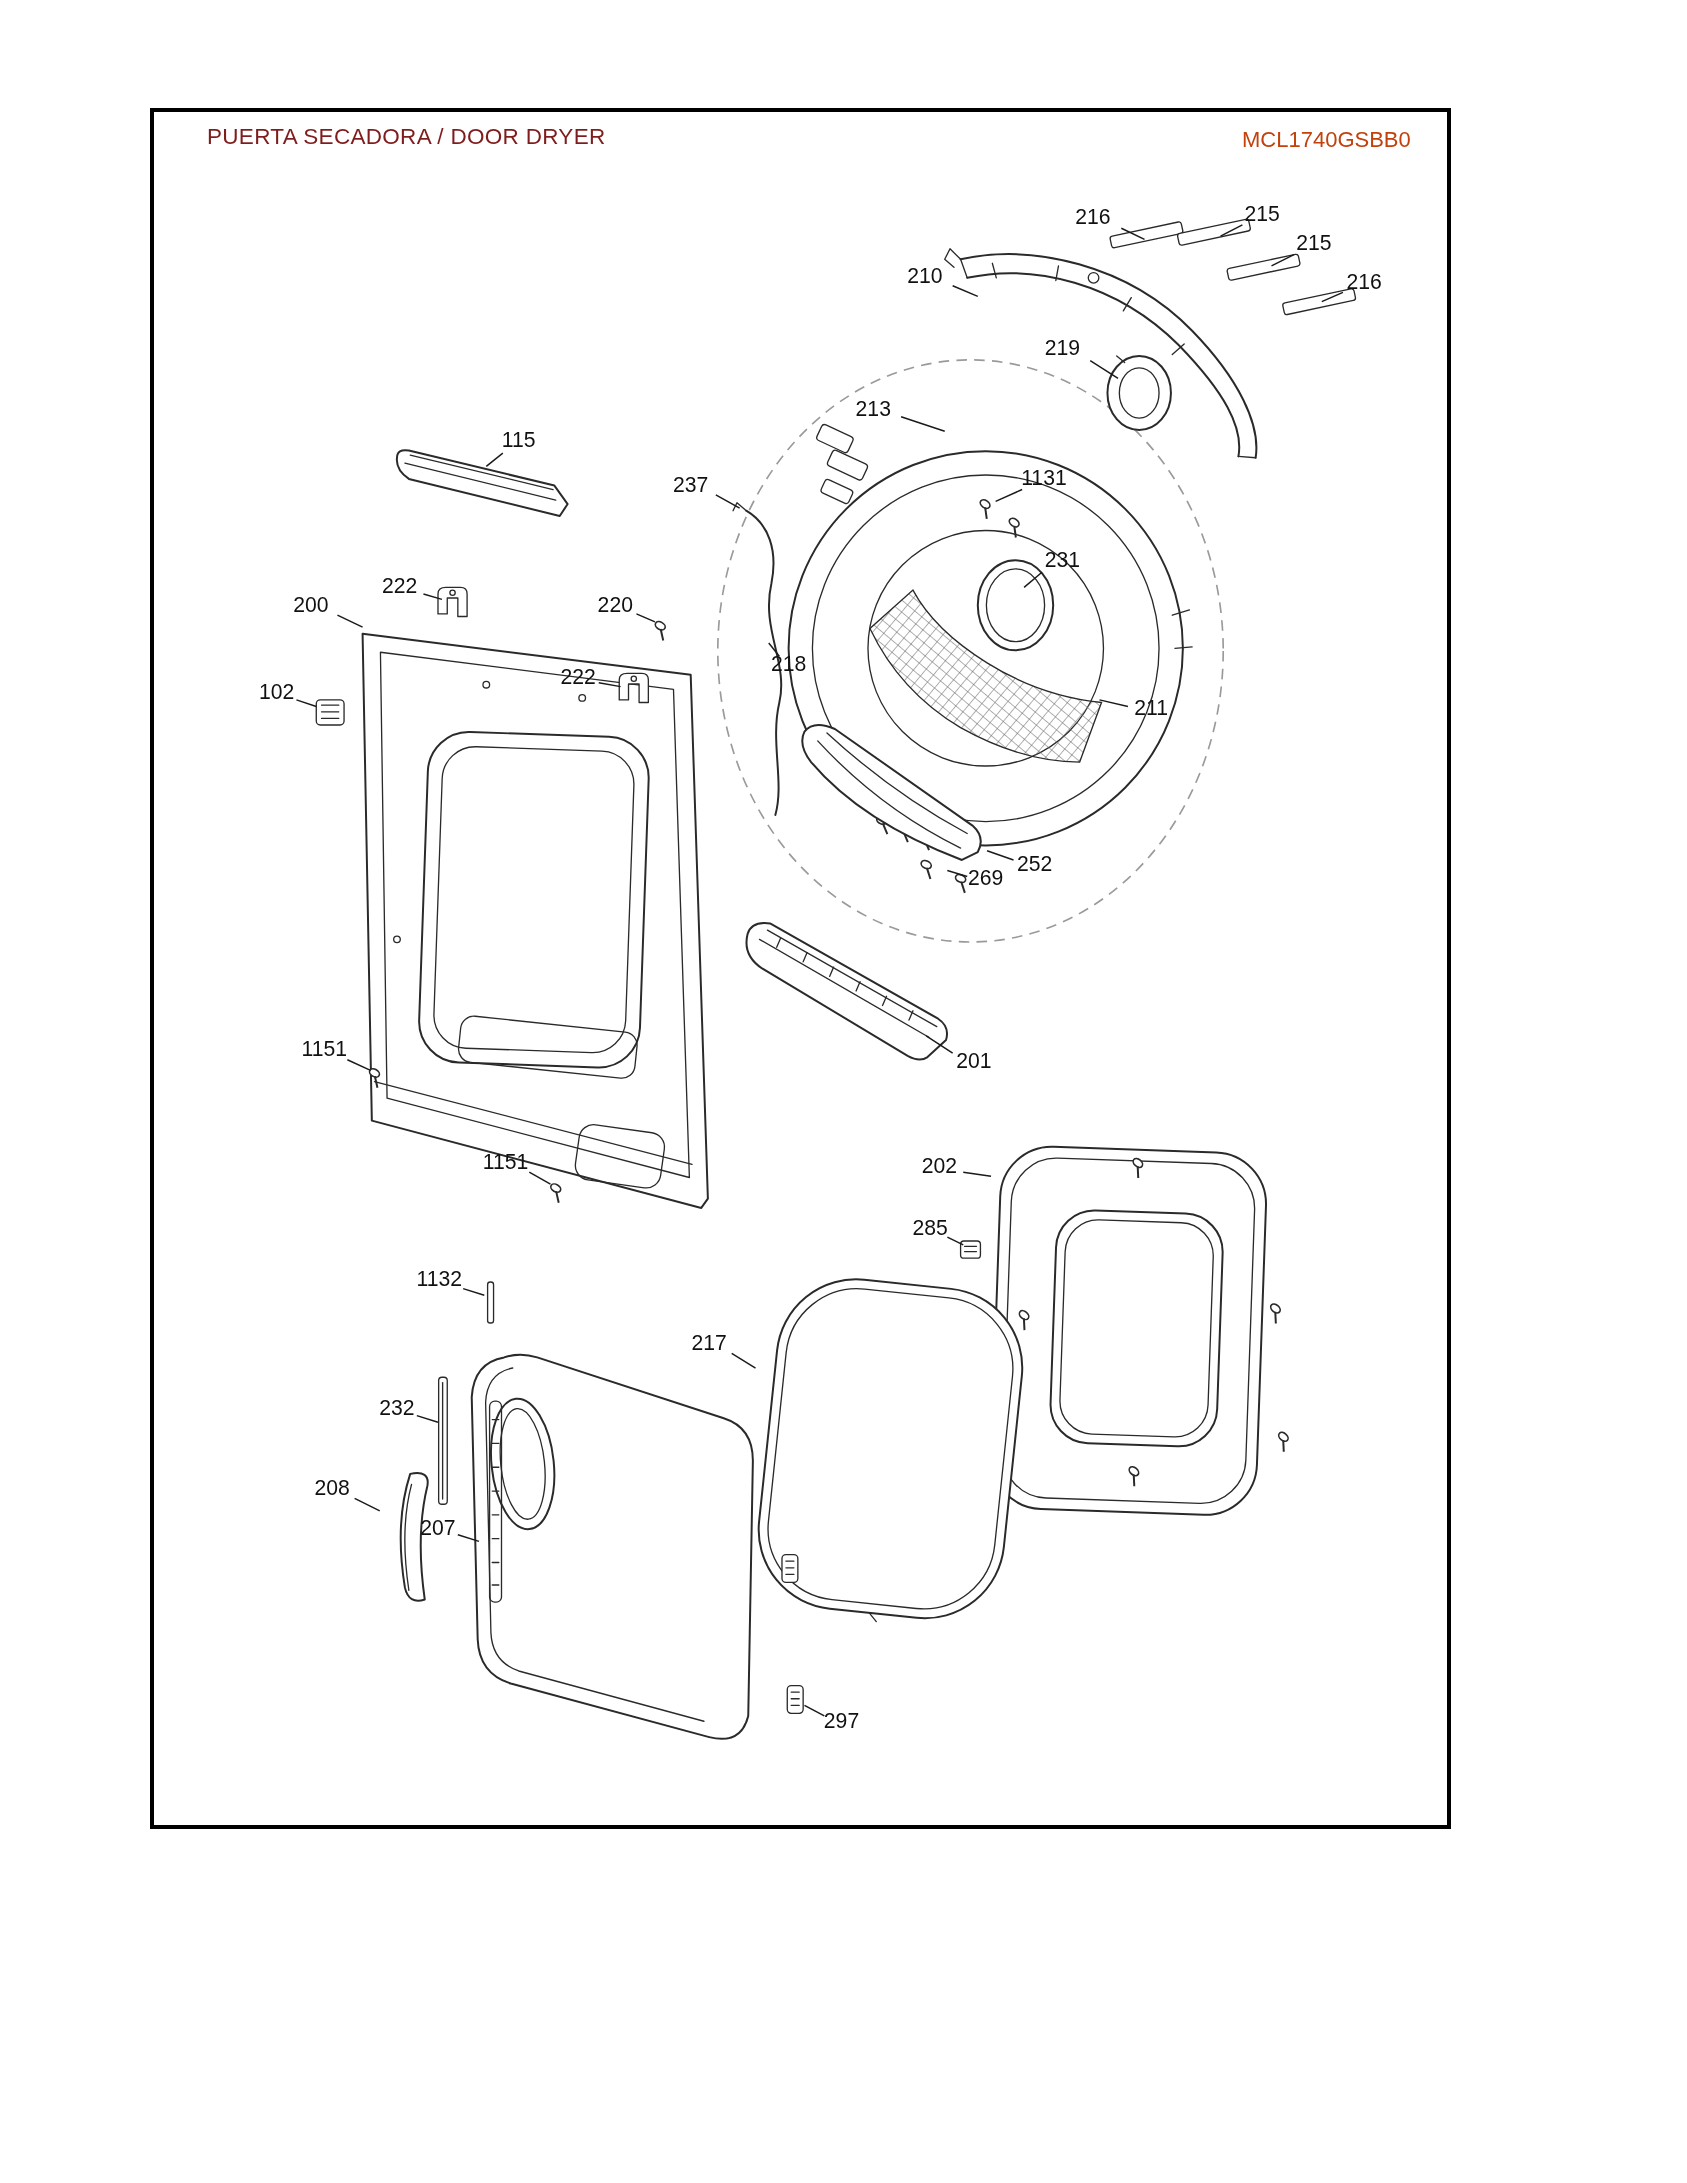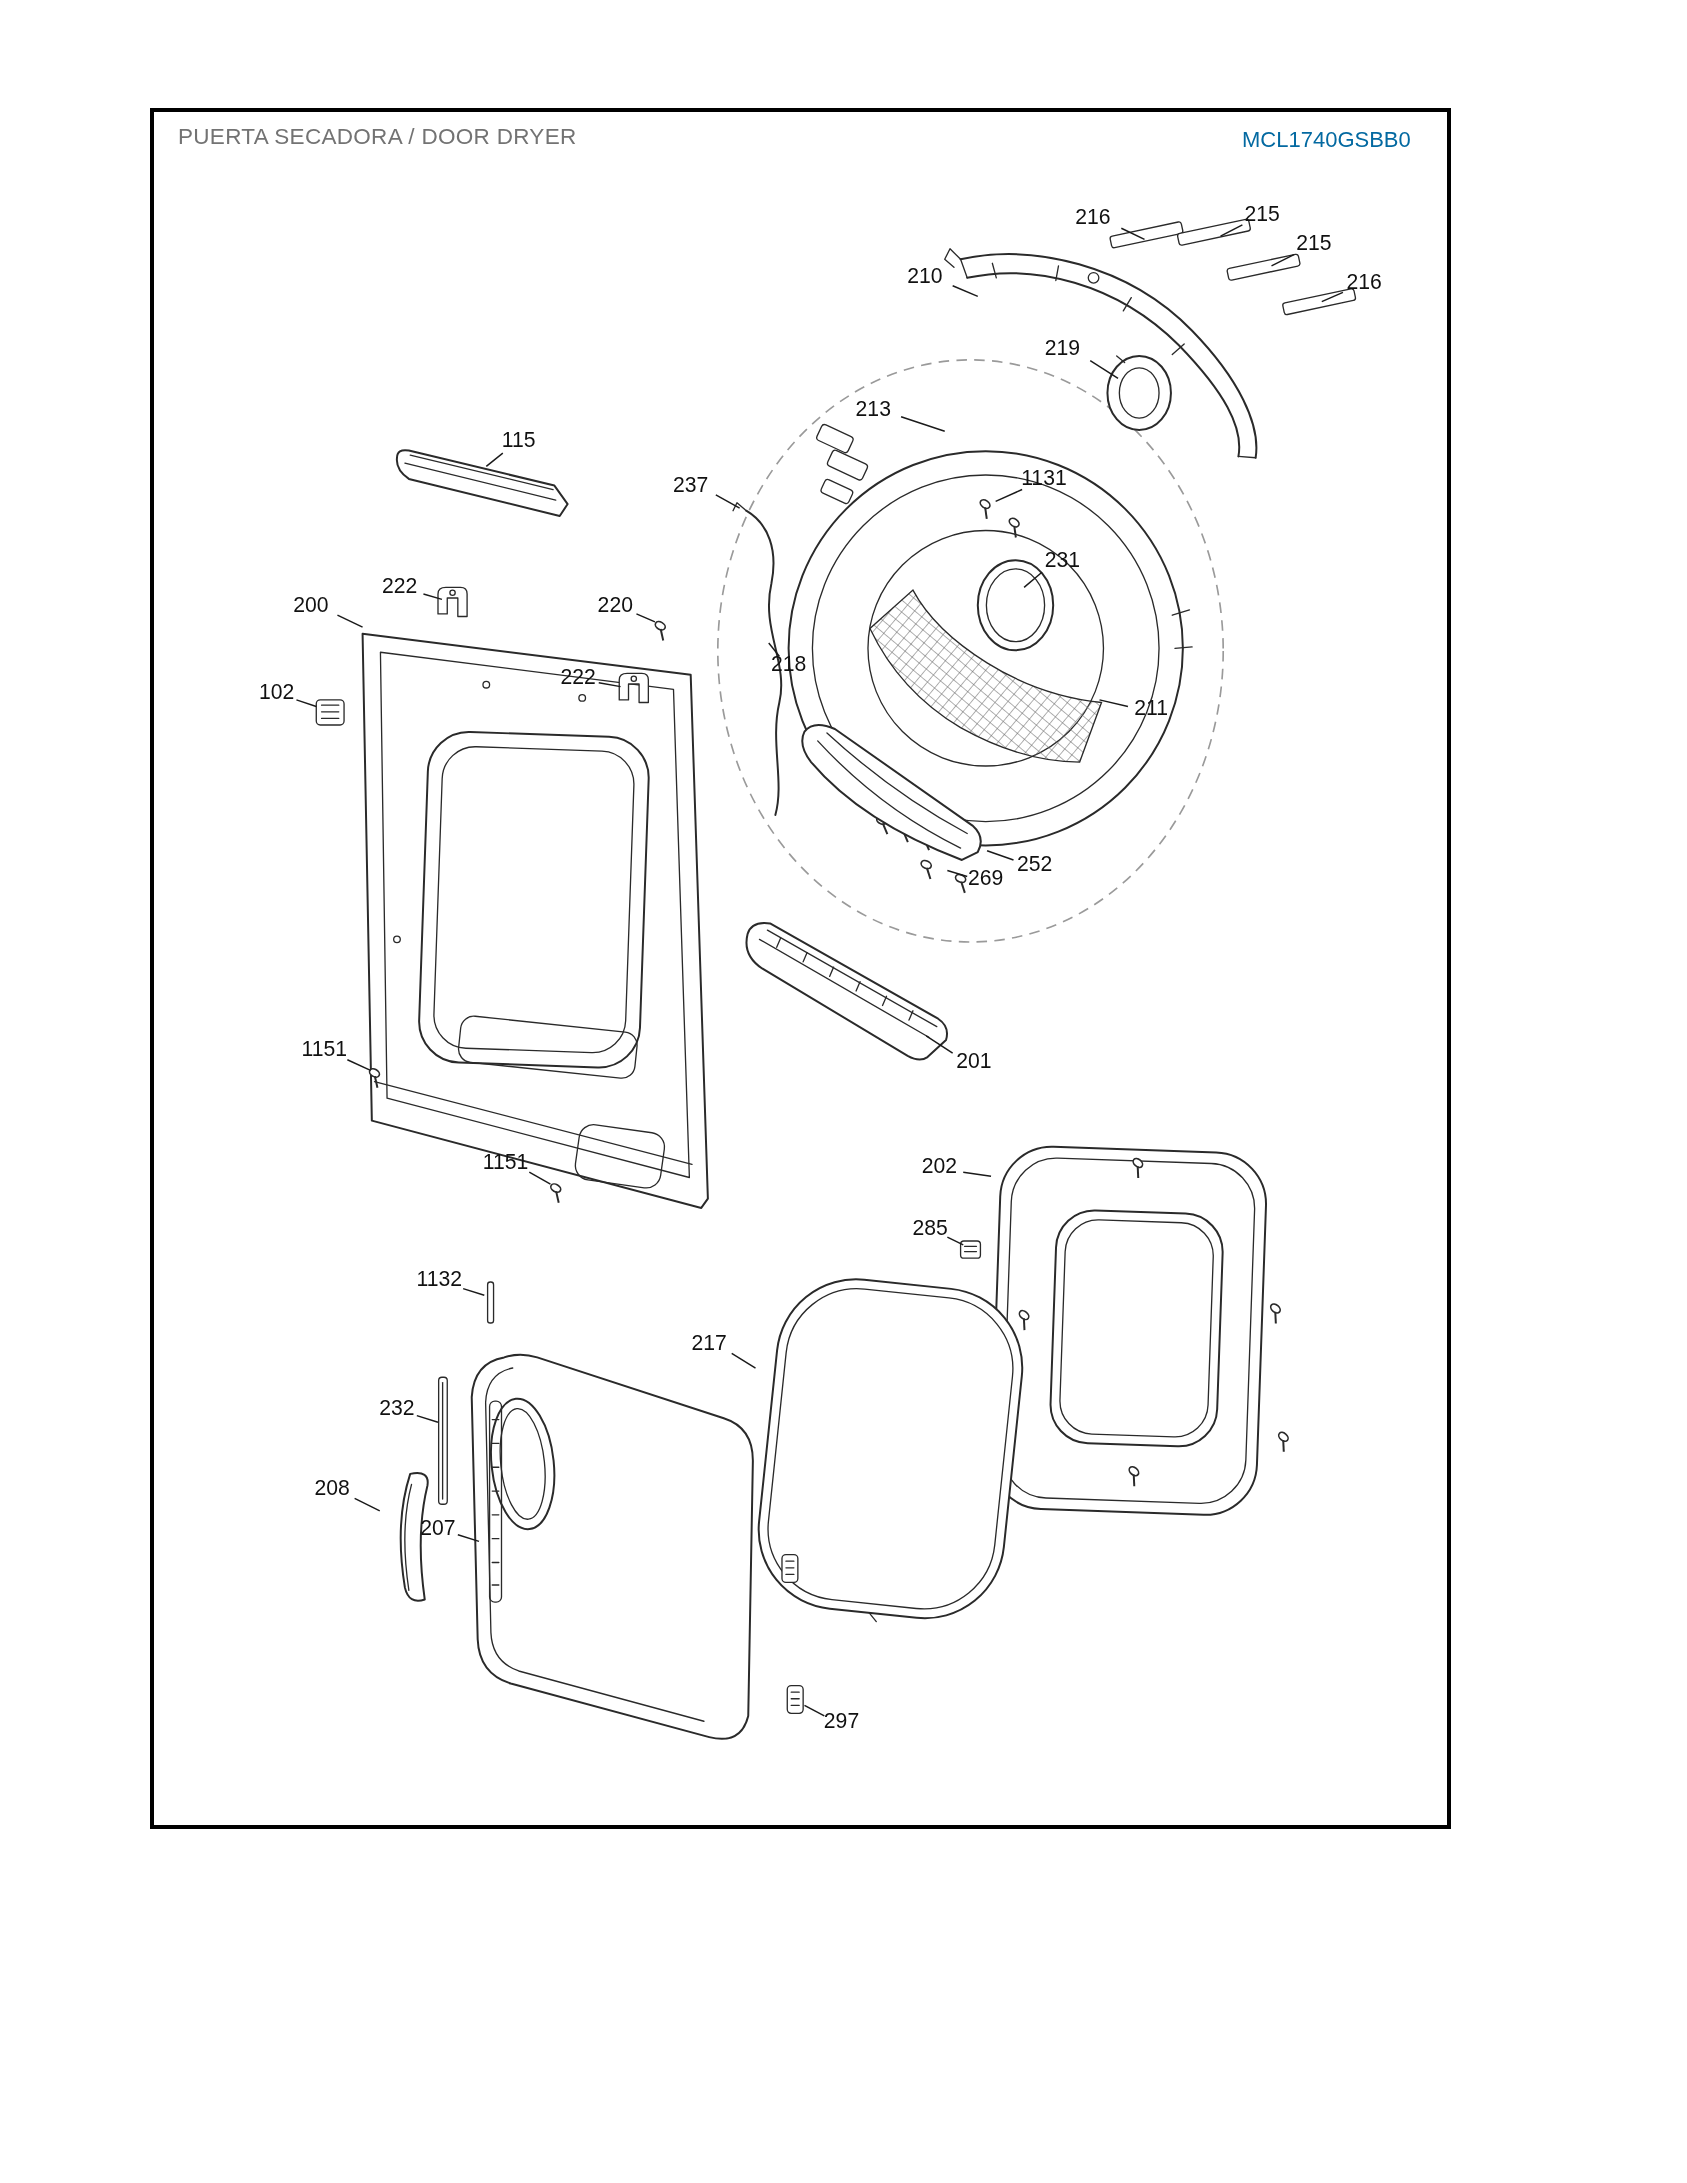--- a/index.html
+++ b/index.html
@@ -3,22 +3,22 @@
 <meta charset="utf-8">
 <style>
   :root{
     --line-color:#2a2a2a;
     --leader-color:#1a1a1a;
     --dash-color:#9a9a9a;
   }
   html,body{margin:0;padding:0;background:#ffffff;}
   body{width:1687px;height:2183px;position:relative;font-family:"Liberation Sans",sans-serif;overflow:hidden;}
   .frame{position:absolute;left:150px;top:108px;width:1301px;height:1721px;border:4.6px solid #000;box-sizing:border-box;background:#fff;}
-  .title{position:absolute;left:178px;top:124px;font-size:22.5px;color:#737373;letter-spacing:0.3px;}
-  .model{position:absolute;left:1242px;top:127px;font-size:22px;color:#0369a1;}
+  .title{position:absolute;left:207px;top:124px;font-size:22.5px;color:#7f1d1d;letter-spacing:0.3px;}
+  .model{position:absolute;left:1242px;top:127px;font-size:22px;color:#c2410c;}
   svg.diagram{position:absolute;left:0;top:0;}
   .callout{font-size:32px;fill:#111;text-anchor:middle;dominant-baseline:middle;font-family:"Liberation Sans",sans-serif;}
   .leader{stroke:var(--leader-color);stroke-width:2.2px;}
   .ln{fill:none;stroke:var(--line-color);stroke-width:3px;stroke-linejoin:round;stroke-linecap:round;}
   .ln2{fill:none;stroke:var(--line-color);stroke-width:2px;stroke-linejoin:round;stroke-linecap:round;}
   .fw{fill:#ffffff;stroke:var(--line-color);stroke-width:3px;stroke-linejoin:round;}
   .fw2{fill:#ffffff;stroke:var(--line-color);stroke-width:2px;stroke-linejoin:round;}
   .dash{fill:none;stroke:var(--dash-color);stroke-width:2.5px;stroke-dasharray:16 11;}
 </style>
 </head>

